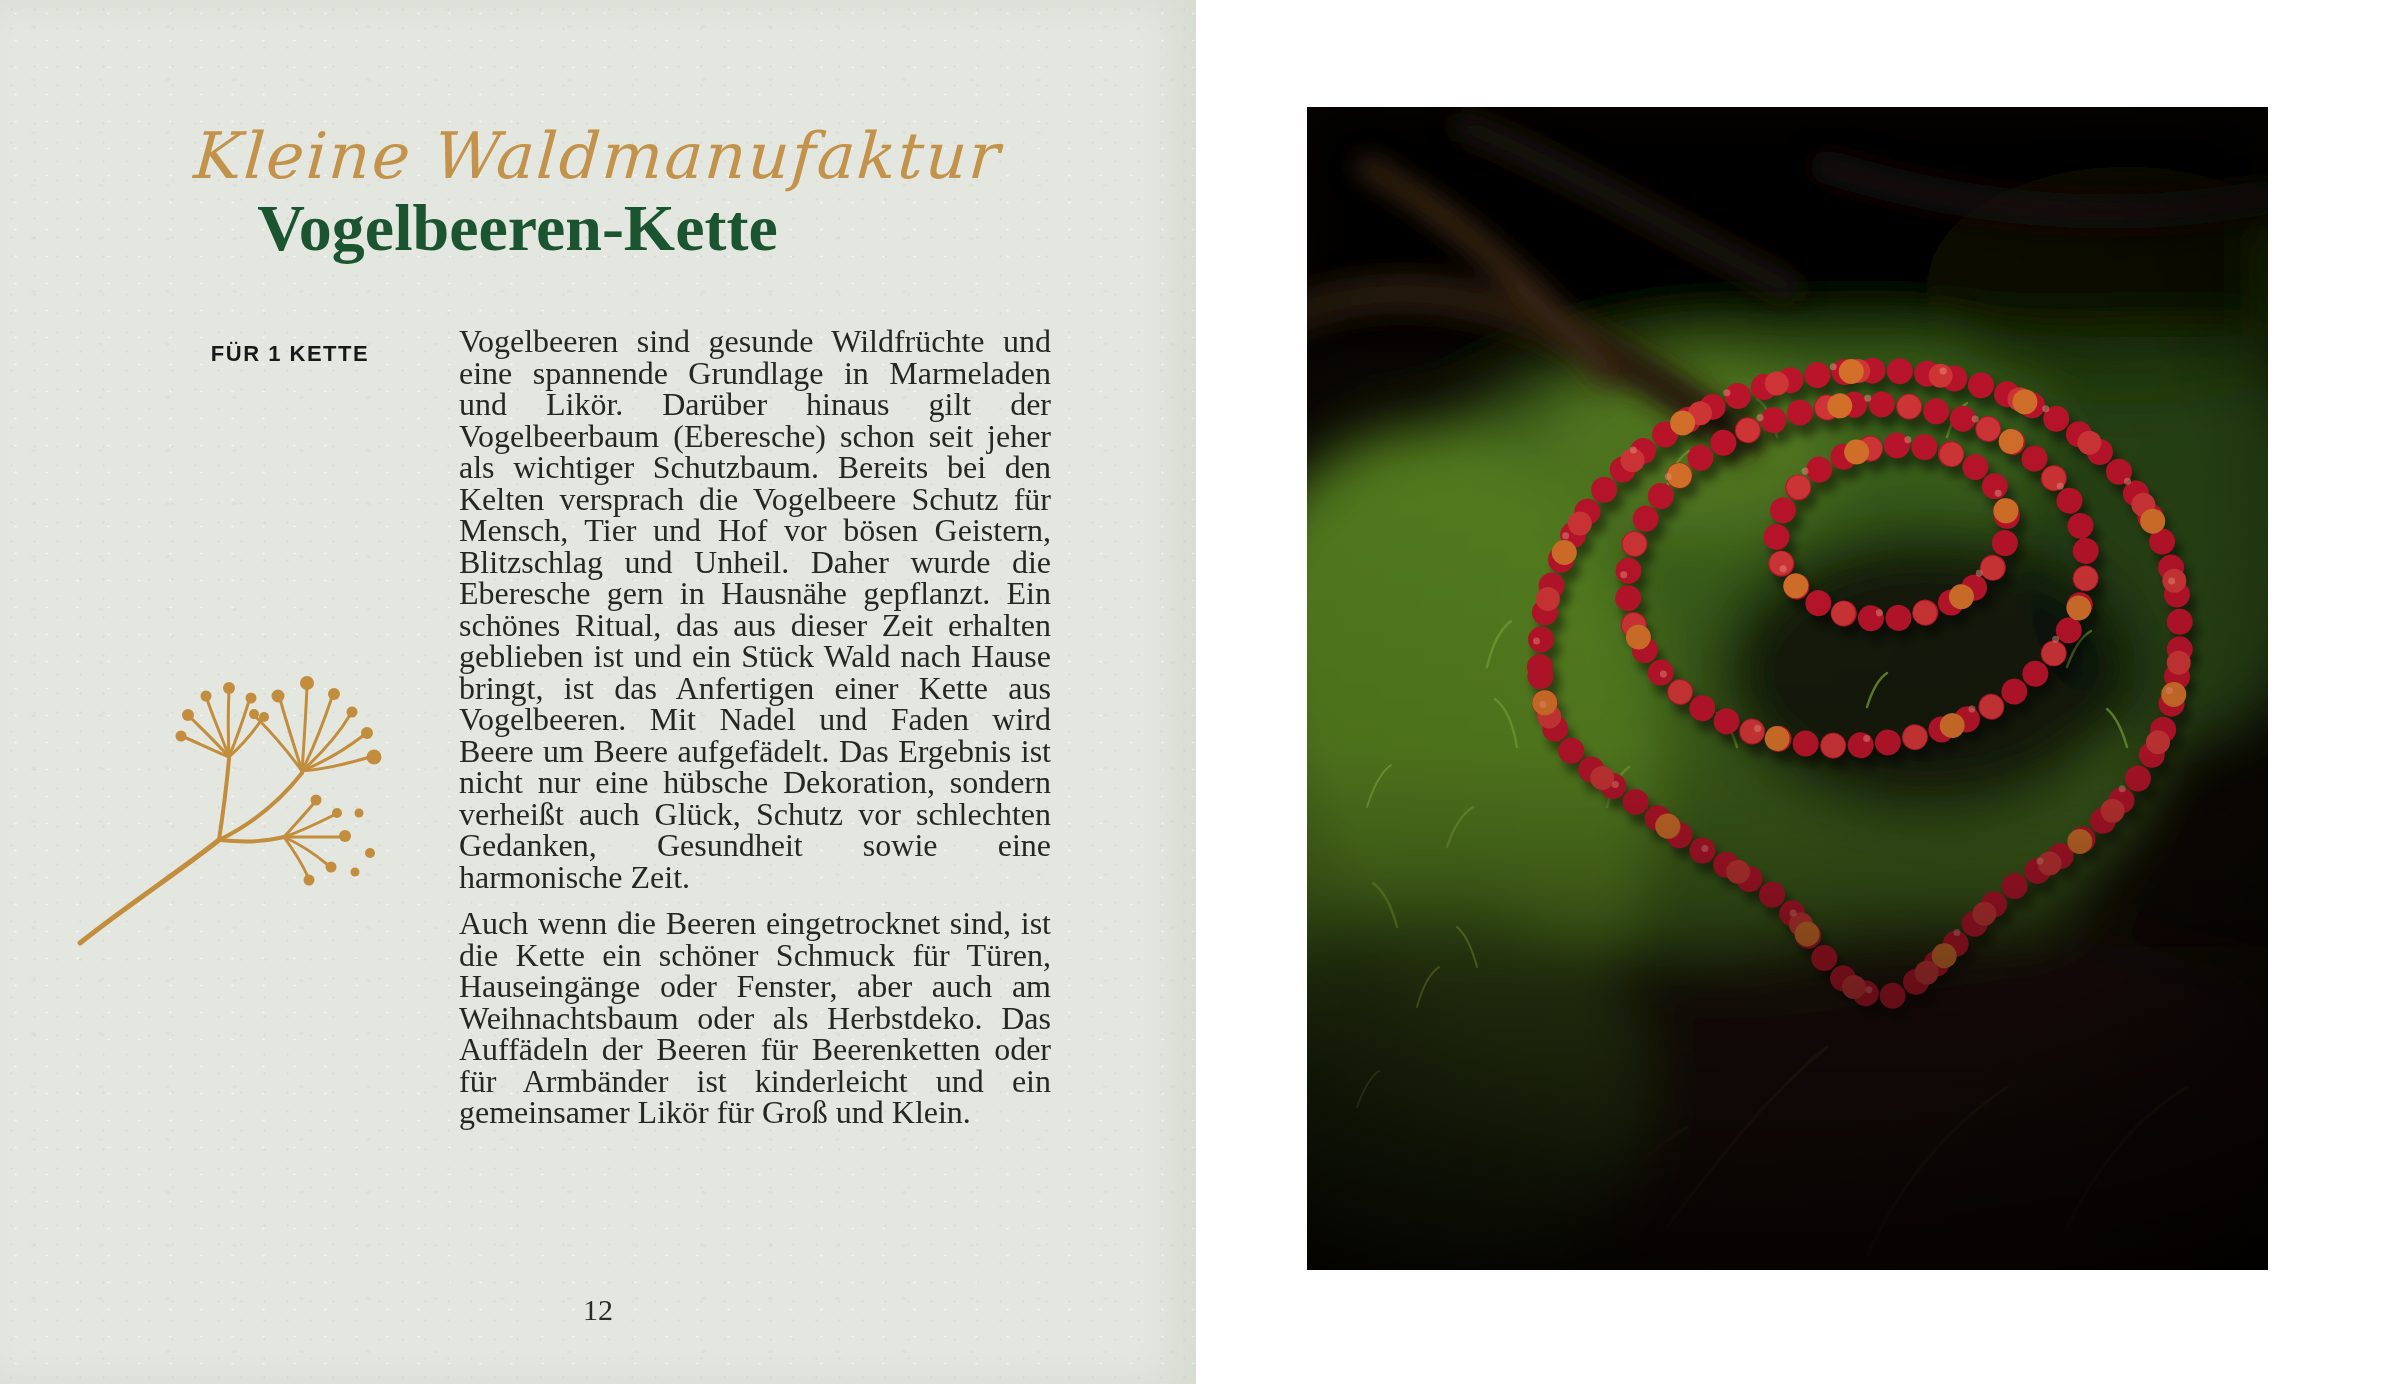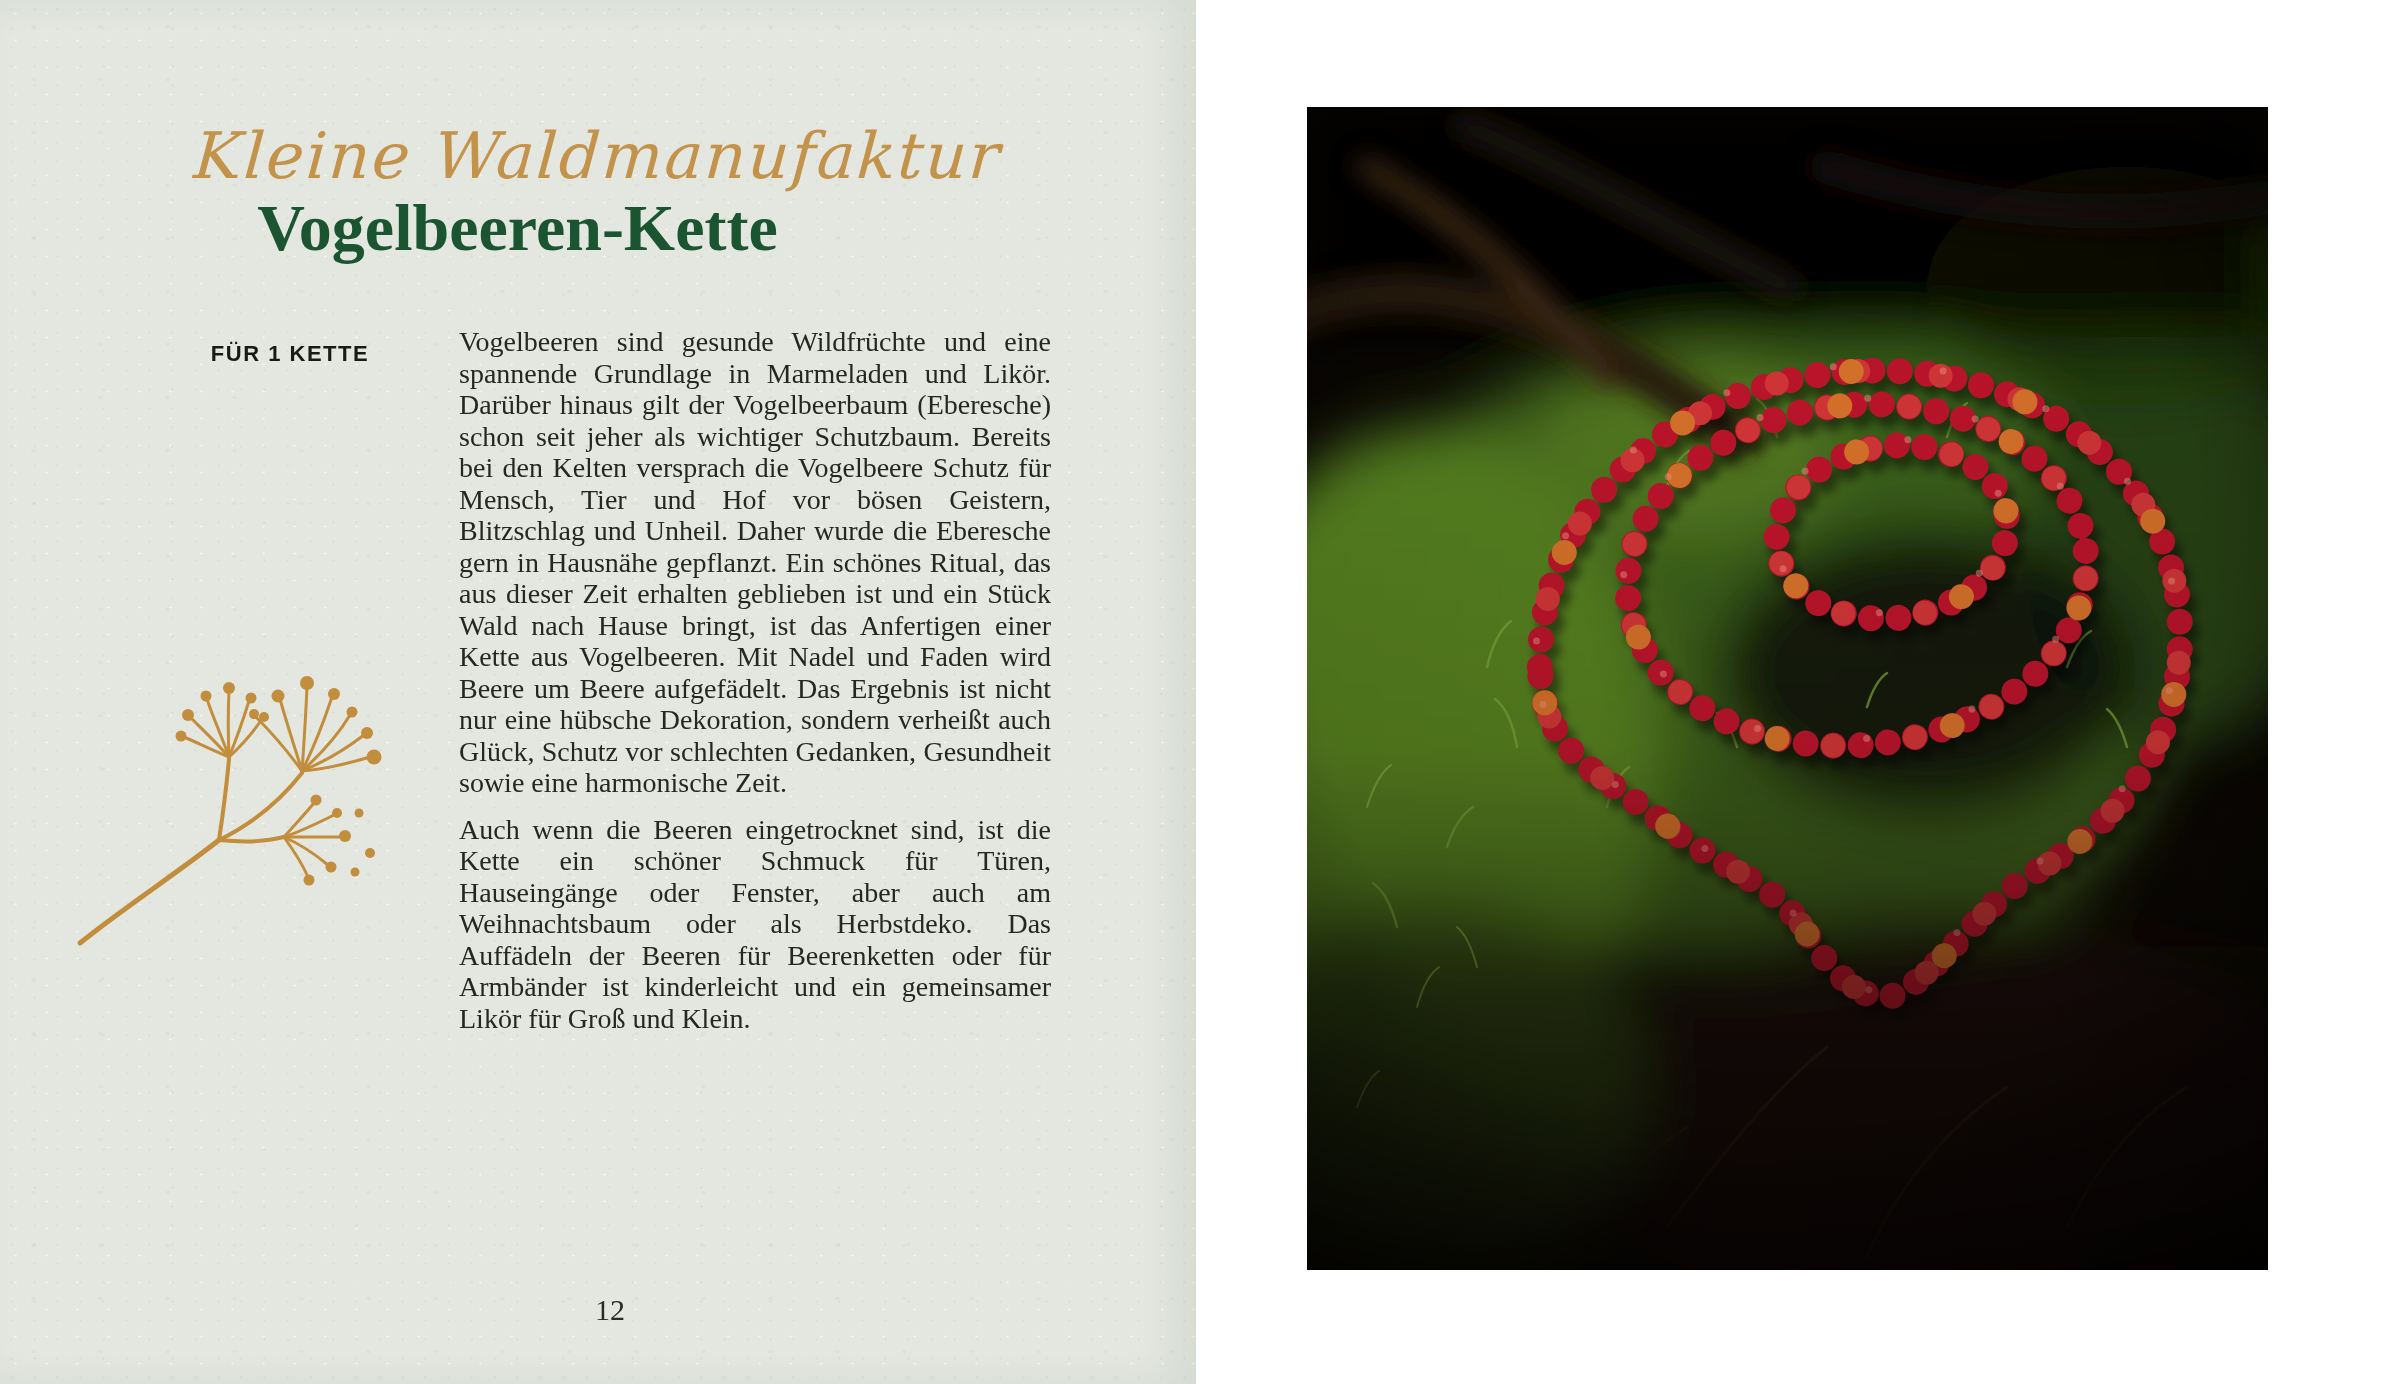--- a/index.html
+++ b/index.html
@@ -35,28 +35,28 @@
   .materials-heading{
     font-family:"Liberation Sans", sans-serif;font-weight:700;
     font-size:22px;letter-spacing:1.5px;color:#191917;margin-bottom:17px;
   }
   .materials-items .material-item{
     font-family:"Liberation Serif", serif;font-style:italic;
     font-size:26px;line-height:35px;color:#23231f;
   }
   .bodycol{
     position:absolute;left:459px;top:326px;width:592px;
-    font-size:28px;line-height:31.5px;text-align:justify;
+    font-size:32px;line-height:31.5px;text-align:justify;
     hyphens:auto;-webkit-hyphens:auto;color:#262622;
   }
   .bodycol p{margin:0 0 15px 0;}
   .botanical{position:absolute;left:52px;top:665px;}
   .pagenum{
     position:absolute;left:0;top:1293px;width:1196px;text-align:center;
-    font-size:30px;color:#2a2a27;padding-left:12px;
+    font-size:30px;color:#2a2a27;
   }
 
   
   .page-right{
     position:absolute;left:1196px;top:0;width:1204px;height:1384px;background:#ffffff;
   }
   .photo{
     position:absolute;left:111px;top:107px;width:961px;height:1163px;margin:0;
     overflow:hidden;background:#0a0805;
   }

